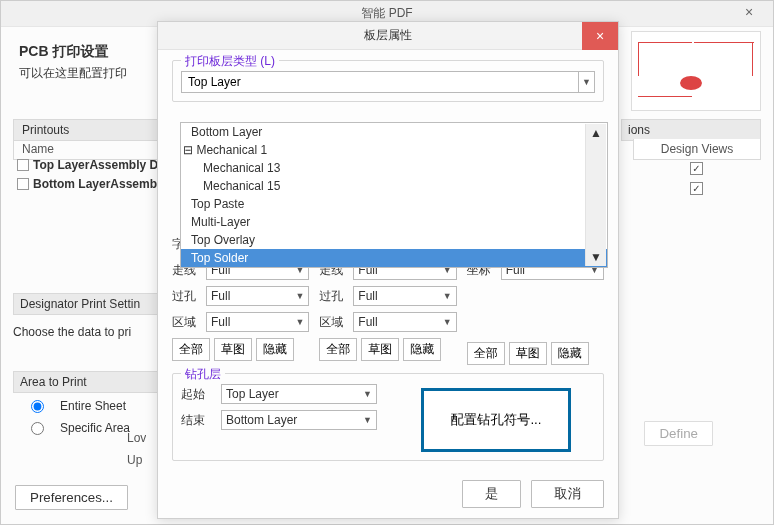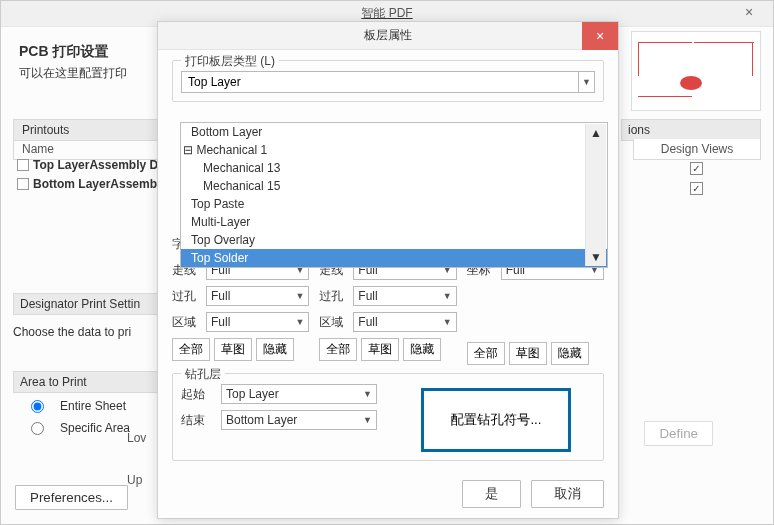--- a/index.html
+++ b/index.html
@@ -1,18 +1,18 @@
 <!DOCTYPE html>
 <html><head>
 <meta charset="utf-8">
 <style>
   * { box-sizing: border-box; margin: 0; padding: 0; }
   body { font-family: "Microsoft YaHei", "Segoe UI", Tahoma, sans-serif; font-size: 12px; color: #333; background: #f5f5f5; width: 774px; height: 525px; overflow: hidden; position: relative; }
   .parent-dialog { width: 774px; height: 525px; background: #fcfcfc; border: 1px solid #ccc; position: absolute; }
-  .parent-titlebar { height: 26px; background: #f0f0f0; display:flex; align-items:center; justify-content:center; position:relative; border-bottom:1px solid #e6e6e6;text-decoration:underline;}
+  .parent-titlebar { height: 26px; background: #f0f0f0; display:flex; align-items:center; justify-content:center; position:relative; border-bottom:1px solid #e6e6e6;}
   .parent-titlebar .title { font-size: 12px; color:#555; }
   .parent-titlebar .x { position:absolute; right:4px; top:0; width:40px; height:22px; display:flex;align-items:center;justify-content:center;color:#666;font-size:14px;}
   .bg-left { position:absolute; left:8px; top:36px; width:600px; }
   .bg-left h3 { font-size:14px; font-weight:bold; color:#333; margin:6px 10px 4px; }
   .bg-left .sub { font-size:12px; color:#333; margin:0 10px 10px;}
   .bg-right-preview { position:absolute; right:12px; top:30px; width:130px; height:80px; border:1px solid #ddd; background:#fff;}
   .bg-right-preview .l { position:absolute;background:#d44;width:54px;height:1px;}
   .bg-right-preview .v { position:absolute;background:#d44;width:1px;height:34px;}
   .bg-right-preview .oval{position:absolute;width:22px;height:14px;border-radius:50%;background:#d44;left:48px;top:44px;}
 
@@ -39,21 +39,21 @@
   .chk{width:13px;height:13px;border:1px solid #888;background:#fff;display:inline-flex;align-items:center;justify-content:center;font-size:10px;color:#444;}
   .dv-chk1{position:absolute;right:70px;top:161px;}
   .dv-chk2{position:absolute;right:70px;top:181px;}
 
   
   .inner-dialog{position:absolute;left:156px;top:20px;width:462px;height:498px;background:#fdfdfd;border:1px solid #cfcfcf;box-shadow:0 2px 12px rgba(0,0,0,0.15);}
   .inner-titlebar{height:28px;background:#f3f3f3;display:flex;align-items:center;justify-content:center;position:relative;border-bottom:1px solid #e3e3e3;}
   .inner-titlebar .x{position:absolute;right:0;top:0;width:36px;height:28px;background:#e05a55;color:#fff;display:flex;align-items:center;justify-content:center;font-size:14px;}
   .inner-body{padding:10px 14px;}
   .fieldset{border:1px solid #d7d7d7;border-radius:2px;padding:10px 8px 8px;margin-bottom:10px;position:relative;}
-  .fieldset .legend{position:absolute;top:-8px;left:8px;background:#fdfdfd;padding:0 4px;color:#404040;font-size:12px;}
+  .fieldset .legend{position:absolute;top:-8px;left:8px;background:#fdfdfd;padding:0 4px;color:#6d28d9;font-size:12px;}
   .combo{display:flex;align-items:center;}
   .combo input, .combo-select{flex:1;border:1px solid #b9b9b9;height:22px;padding:0 6px;font-size:12px;background:#fff;}
   .combo .arrow{width:16px;height:22px;border:1px solid #b9b9b9;border-left:none;display:flex;align-items:center;justify-content:center;background:#fff;font-size:9px;color:#555;}
   .dropdown-list{position:absolute;left:22px;top:100px;width:428px;background:#fff;border:1px solid #bdbdbd;z-index:10;}
   .dropdown-list div{padding:2px 10px;font-size:12px;color:#333;}
   .dropdown-list .hl{background:#4a90d9;color:#fff;}
   .scrollbar-stub{position:absolute;right:1px;top:1px;width:15px;bottom:1px;background:#f0f0f0;border-left:1px solid #e3e3e3;display:flex;flex-direction:column;justify-content:space-between;align-items:center;color:#888;font-size:9px;}
 
   .cols{display:flex;gap:10px;margin-top:132px;}
   .col{flex:1;}
@@ -120,21 +120,21 @@
       <input type="radio" checked="" style="">
       <span>Entire Sheet</span>
     </div>
     <div class="radio-row">
       <input type="radio" style="">
       <span>Specific Area</span>
     </div>
   </div>
   <div class="low-up">
     <div class="cut-label">Lov</div>
-    <div class="cut-label" style="margin-top:28px">Up</div>
+    <div class="cut-label" style="margin-top:8px">Up</div>
   </div>
 
   <div class="section-hdr ions-hdr cut-label">ions</div>
   <div class="dv-hdr">Design Views</div>
   <span class="chk dv-chk1">
       <span>✓</span>
     </span>
   <span class="chk dv-chk2">
       <span>✓</span>
     </span>

